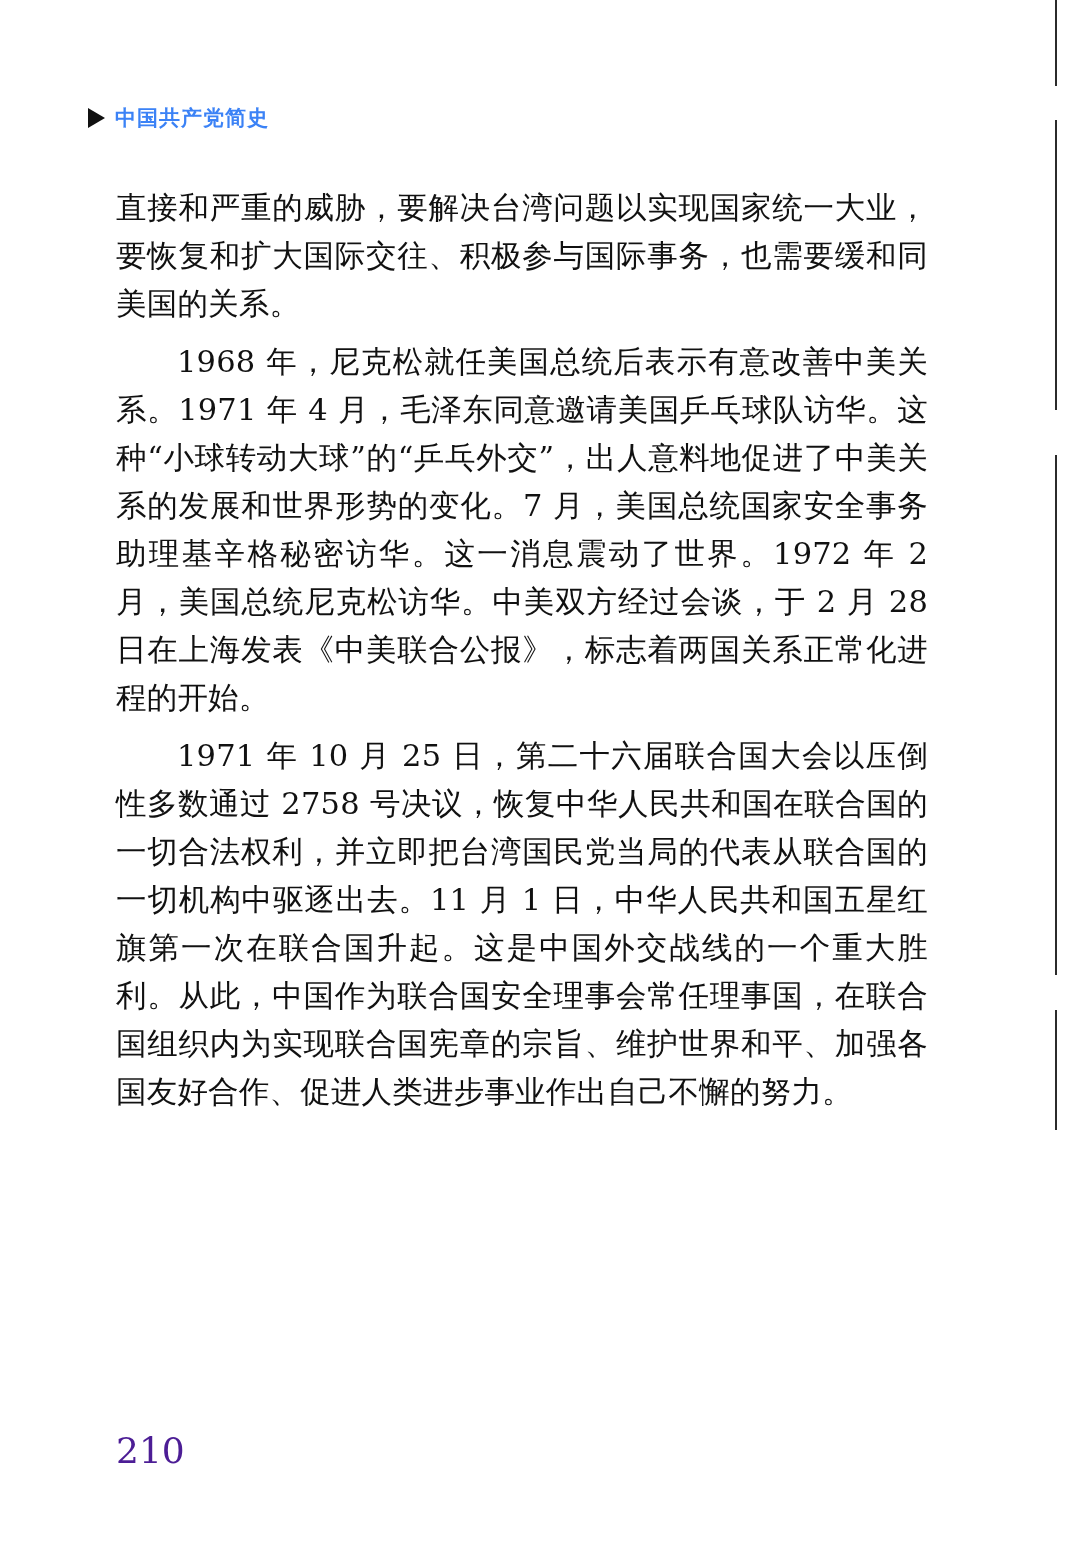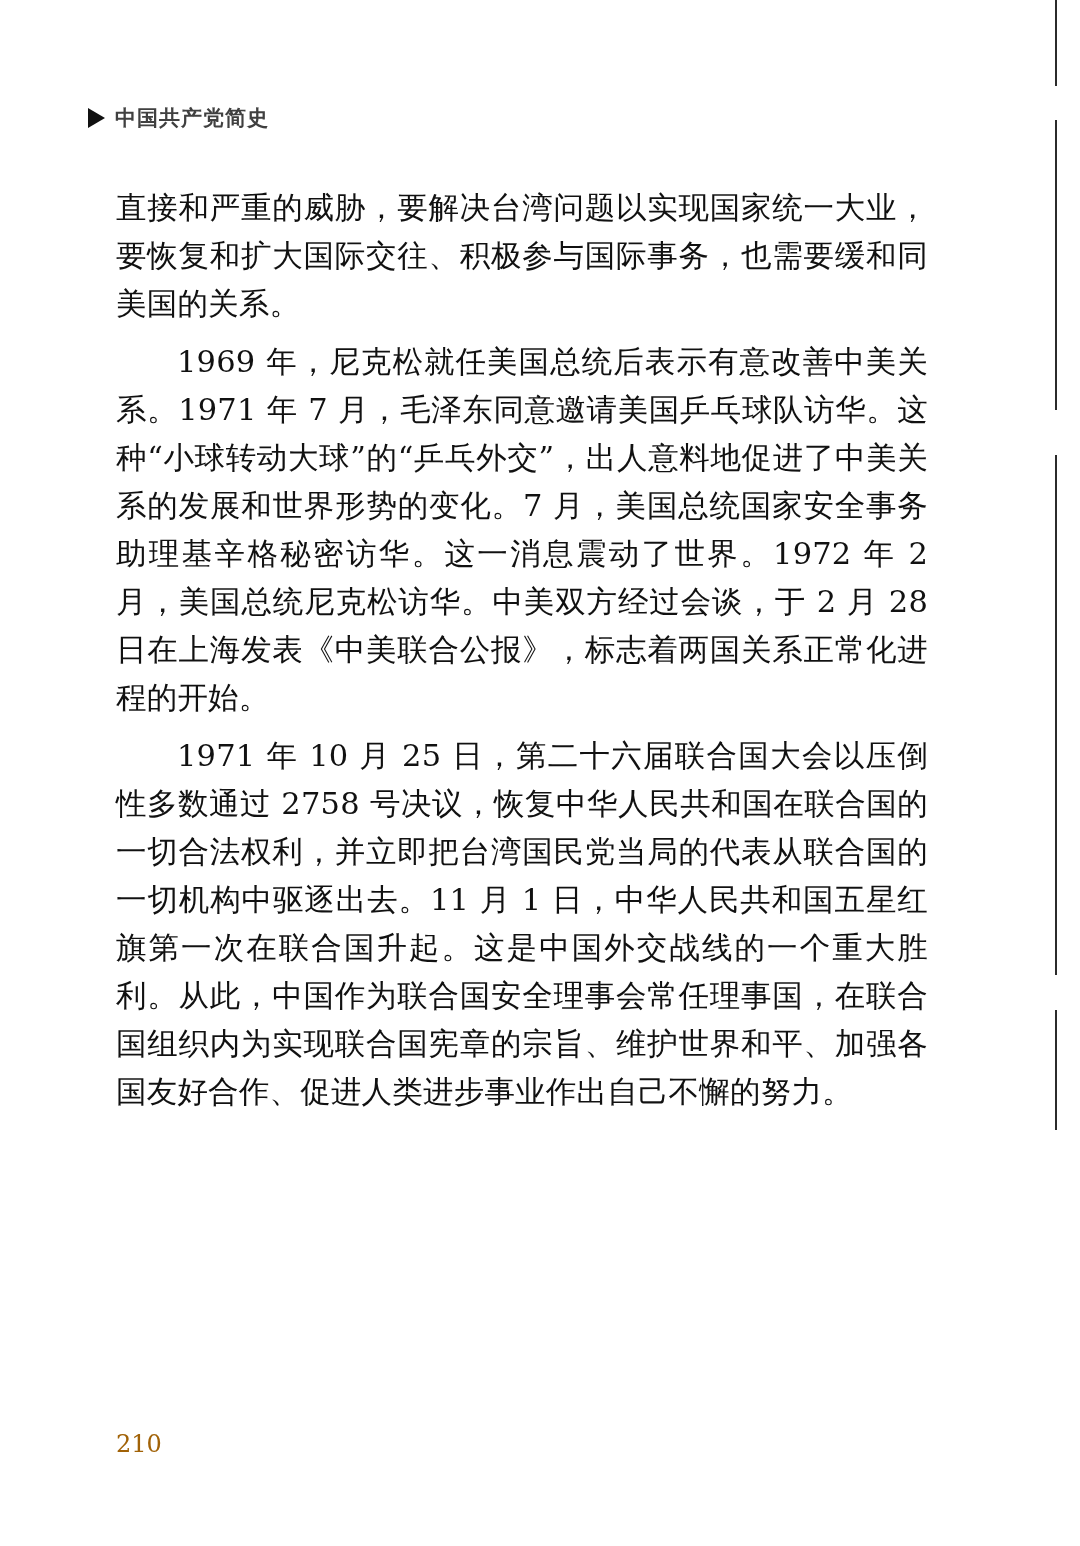--- a/index.html
+++ b/index.html
@@ -47,21 +47,21 @@
     width: 0; height: 0;
     border-left: 17px solid #111;
     border-top: 10px solid transparent;
     border-bottom: 10px solid transparent;
   }
   .header .htext {
     font-family: "DejaVu Sans", sans-serif;
     font-size: 21px;
     font-weight: 700;
     letter-spacing: 1px;
-    color: #404040;
+    color: #3b82f6;
   }
 
   .body-text {
     position: absolute;
     top: 174px;
     left: 116px;
     width: 812px;
   }
 
   .para {
@@ -74,40 +74,40 @@
     letter-spacing: 0.2px;
     font-family: "DejaVu Serif", serif;
   }
   .para.indent { text-indent: 61px; }
 
   .page-number {
     position: absolute;
     left: 116px;
     top: 1430px;
     font-family: "DejaVu Serif", serif;
-    font-size: 24px;
-    color: #a16207;
+    font-size: 36px;
+    color: #4c1d95;
   }
 </style>
 </head>
 <body>
 
 <div class="page">
 
   <div class="edge-mark m1"></div>
   <div class="edge-mark m2"></div>
   <div class="edge-mark m3"></div>
   <div class="edge-mark m4"></div>
 
   <div class="header">
     <span class="tri"></span>
     <span class="htext">中国共产党简史</span>
   </div>
 
   <div class="body-text">
     <p class="para">直接和严重的威胁，要解决台湾问题以实现国家统一大业，要恢复和扩大国际交往、积极参与国际事务，也需要缓和同美国的关系。</p>
-    <p class="para indent">1969 年，尼克松就任美国总统后表示有意改善中美关系。1971 年 7 月，毛泽东同意邀请美国乒乓球队访华。这种“小球转动大球”的“乒乓外交”，出人意料地促进了中美关系的发展和世界形势的变化。7 月，美国总统国家安全事务助理基辛格秘密访华。这一消息震动了世界。1972 年 2 月，美国总统尼克松访华。中美双方经过会谈，于 2 月 28 日在上海发表《中美联合公报》，标志着两国关系正常化进程的开始。</p>
+    <p class="para indent">1968 年，尼克松就任美国总统后表示有意改善中美关系。1971 年 4 月，毛泽东同意邀请美国乒乓球队访华。这种“小球转动大球”的“乒乓外交”，出人意料地促进了中美关系的发展和世界形势的变化。7 月，美国总统国家安全事务助理基辛格秘密访华。这一消息震动了世界。1972 年 2 月，美国总统尼克松访华。中美双方经过会谈，于 2 月 28 日在上海发表《中美联合公报》，标志着两国关系正常化进程的开始。</p>
     <p class="para indent">1971 年 10 月 25 日，第二十六届联合国大会以压倒性多数通过 2758 号决议，恢复中华人民共和国在联合国的一切合法权利，并立即把台湾国民党当局的代表从联合国的一切机构中驱逐出去。11 月 1 日，中华人民共和国五星红旗第一次在联合国升起。这是中国外交战线的一个重大胜利。从此，中国作为联合国安全理事会常任理事国，在联合国组织内为实现联合国宪章的宗旨、维护世界和平、加强各国友好合作、促进人类进步事业作出自己不懈的努力。</p>
   </div>
 
   <div class="page-number">210</div>
 
 </div>
 
 </body></html>

